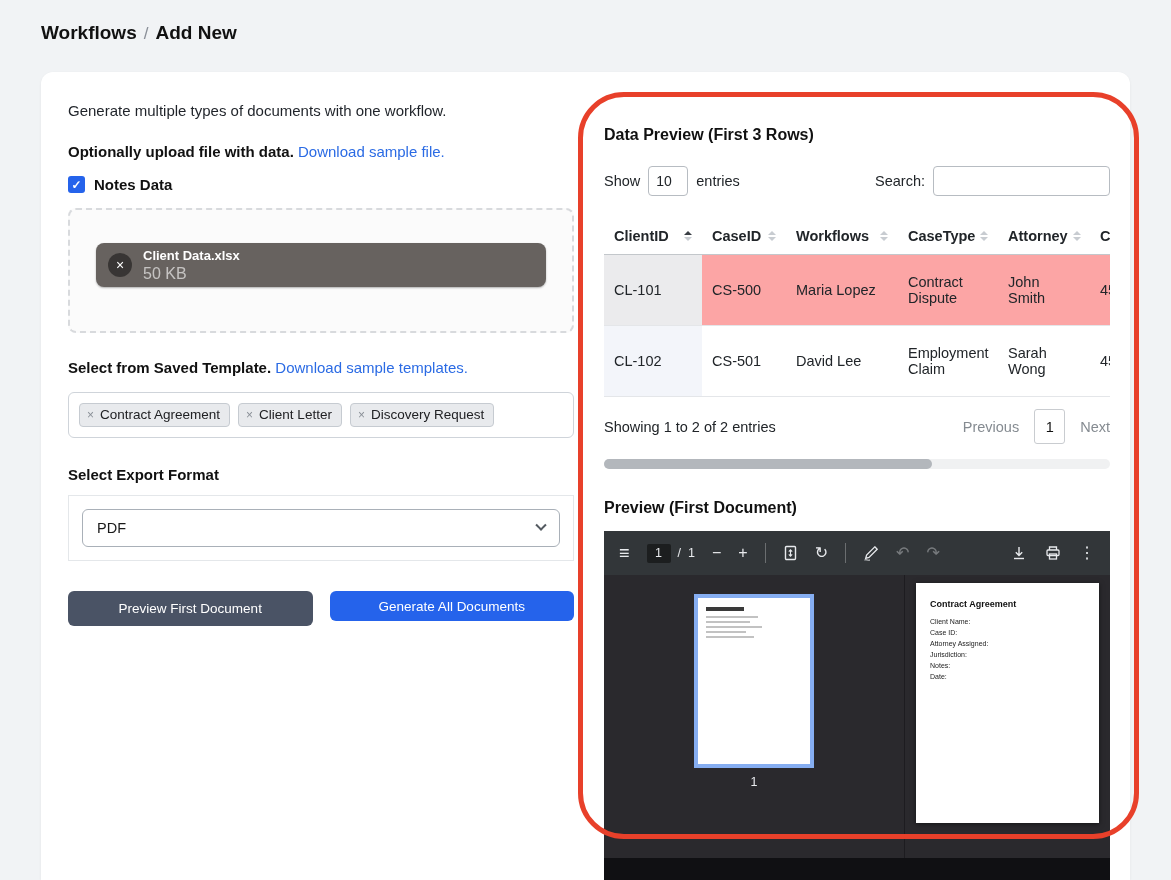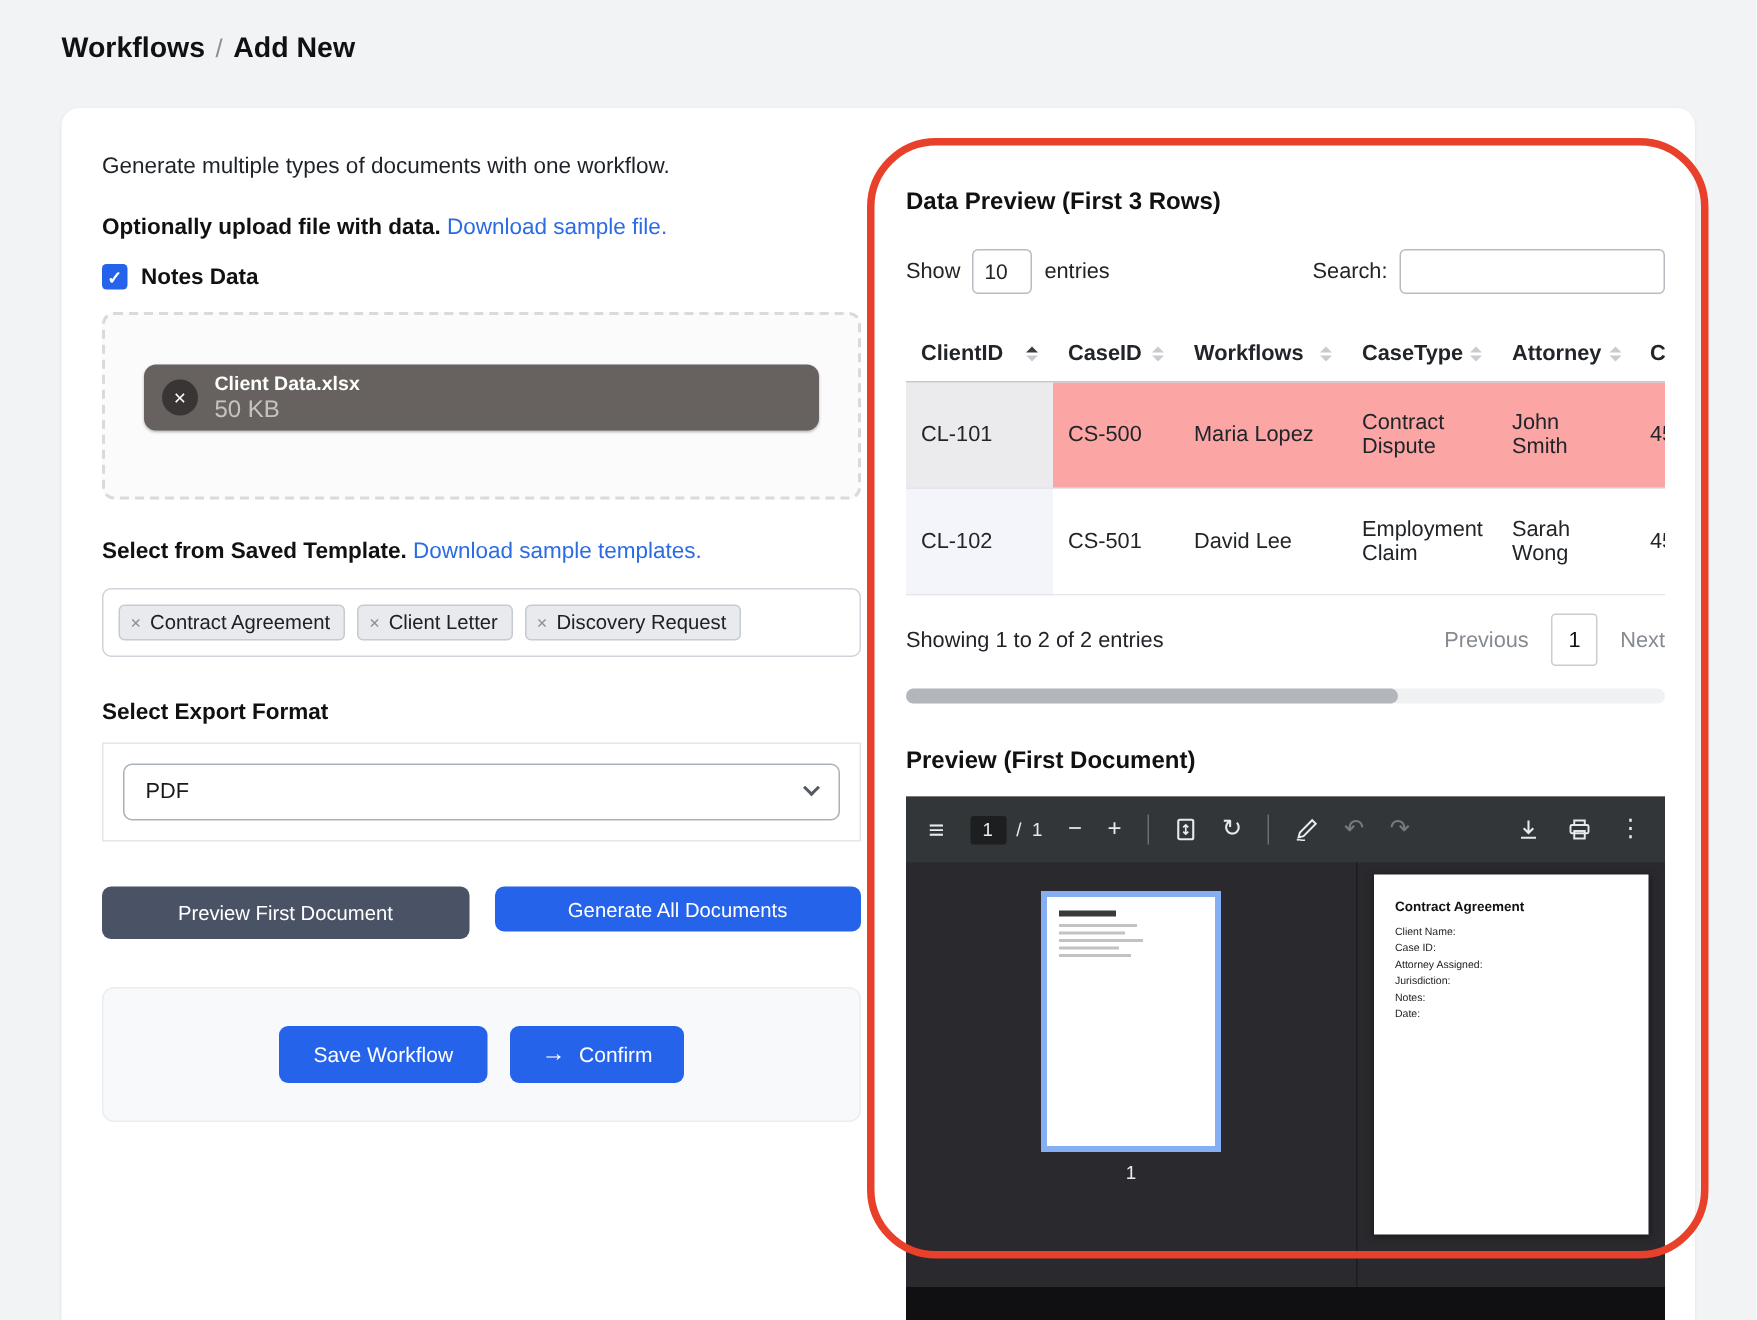--- a/index.html
+++ b/index.html
@@ -179,27 +179,20 @@
         <span>PDF</span>
         <span class="chevron"></span>
       </div>
     </div>
 
     <div class="action-row">
       <button class="btn btn-dark">Preview First Document</button>
       <button class="btn btn-primary">Generate All Documents</button>
     </div>
 
-    <div class="footer-panel">
-      <button class="btn btn-save">Save Workflow</button>
-      <button class="btn btn-confirm">
-        <span class="confirm-arrow">→</span>
-        <span>Confirm</span>
-      </button>
-    </div>
   </div>
 
   <div class="right-col">
 
     <div class="dp-title">Data Preview (First 3 Rows)</div>
 
     <div class="controls">
       <div class="ctrl-left">
         <span>Show</span>
         <input class="entries-input" value="10" style="">

